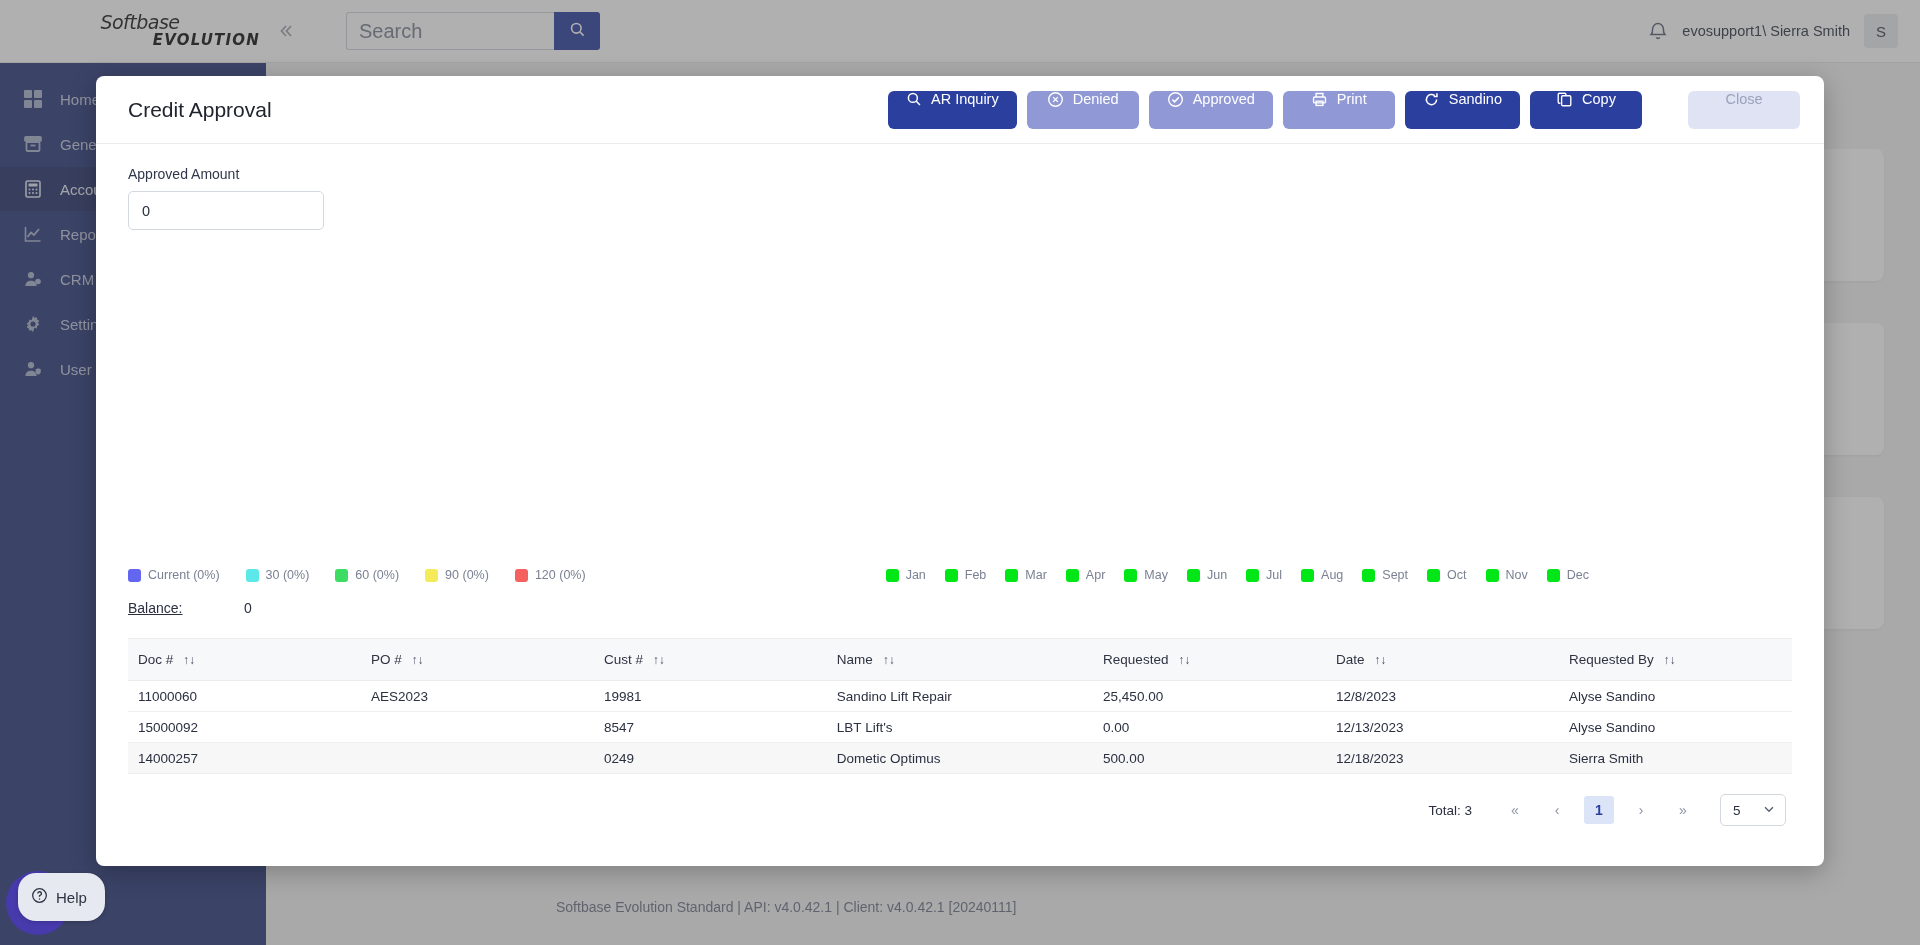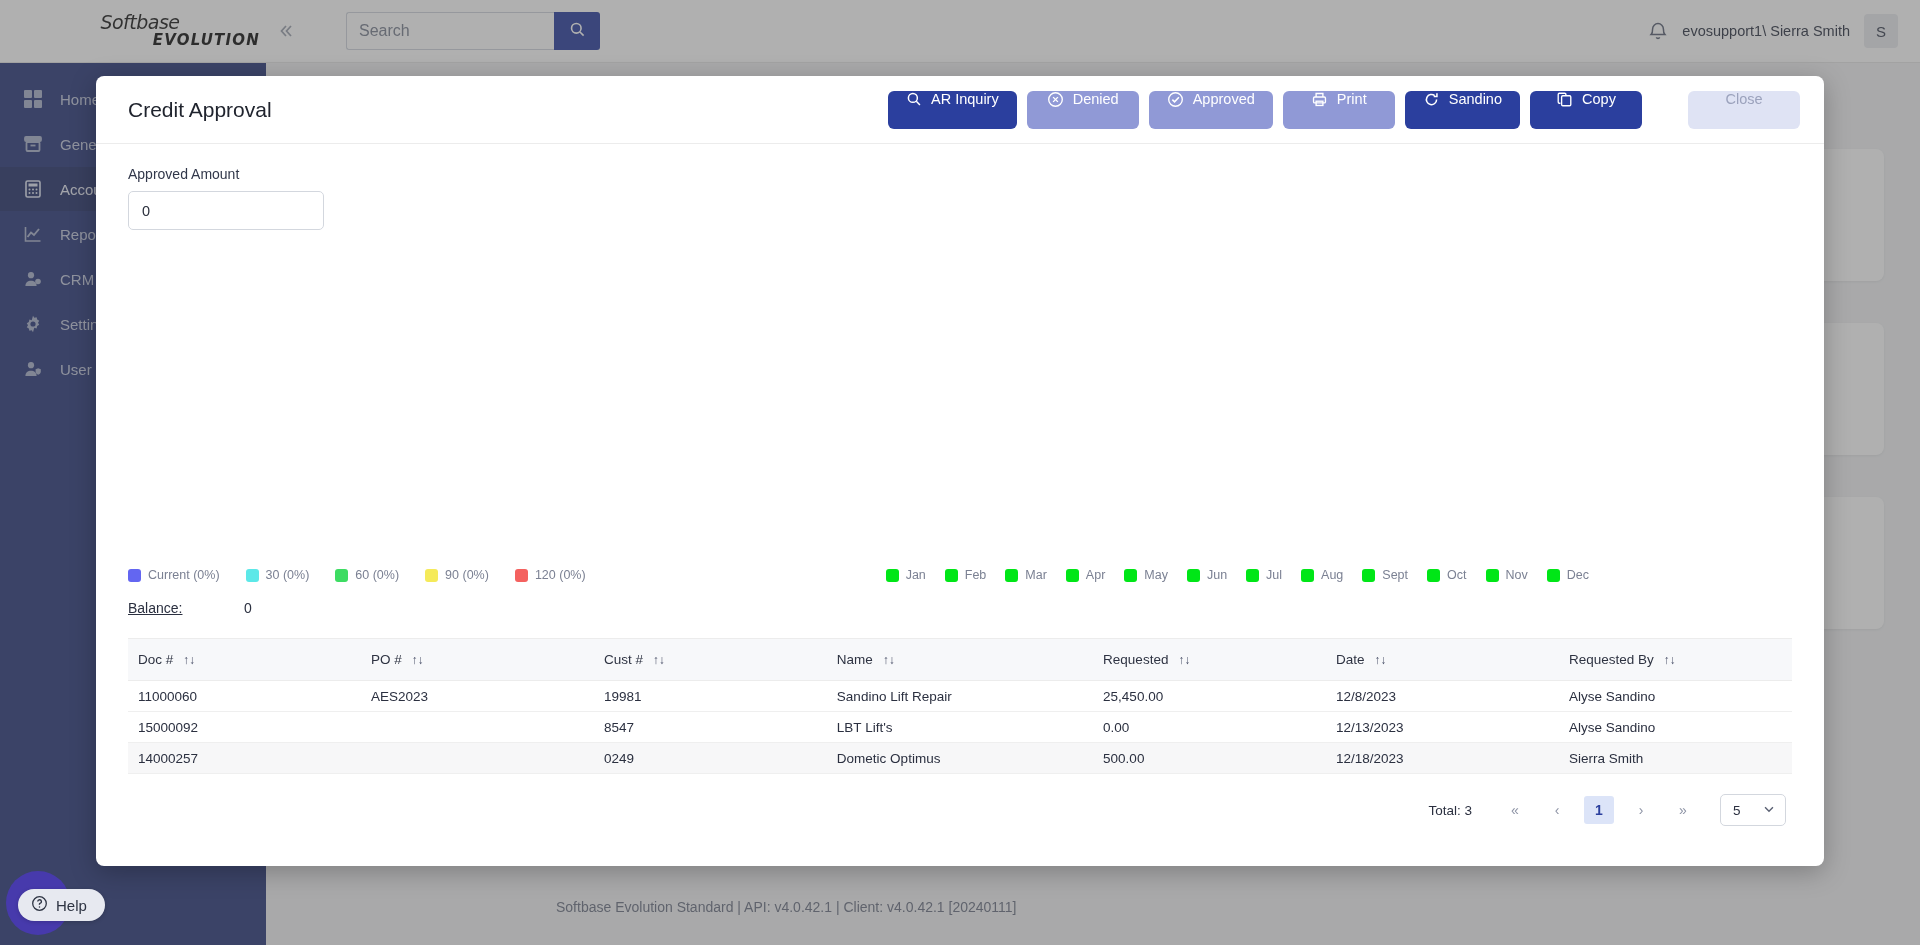--- a/index.html
+++ b/index.html
@@ -32,21 +32,21 @@
     letter-spacing: 1.2px; line-height: 1.15; align-self: flex-end;
     margin-right: 6px; font-family: "DejaVu Sans", sans-serif;
   }
   .collapse-btn {
     width: 40px; height: 63px; display: flex; align-items: center;
     justify-content: center; color: #9aa0ad; font-size: 22px; cursor: pointer;
   }
   .searchwrap { margin-left: 40px; display: flex; height: 38px; }
   .search-input {
     width: 208px; height: 38px; border: 1px solid #cfd4dc; border-right: none;
-    border-radius: 3px 0 0 3px; padding: 0 12px; font-size: 16px;
+    border-radius: 3px 0 0 3px; padding: 0 12px; font-size: 20px;
     color: #3c4250; background: #fff; outline: none;
     font-family: "Liberation Sans", sans-serif;
   }
   .search-input::placeholder { color: #7a8191; }
   .search-btn {
     width: 46px; height: 38px; background: #2b3f9e; border: none;
     border-radius: 0 3px 3px 0; display: flex; align-items: center;
     justify-content: center; cursor: pointer;
   }
   .topbar-right {
@@ -83,21 +83,21 @@
   }
   .bg-card.c1 { top: 86px; }
   .bg-card.c2 { top: 260px; }
   .bg-card.c3 { top: 434px; }
 
   .footer-note {
     position: absolute; left: 290px; bottom: 30px; font-size: 14px; color: #6e7485;
   }
 
   .help-pill {
-    position: absolute; left: 18px; bottom: 24px; height: 32px;
+    position: absolute; left: 18px; bottom: 24px; height: 48px;
     background: #e7e9f0; border-radius: 18px; display: flex; align-items: center;
     gap: 8px; padding: 0 18px 0 13px; font-size: 15px; color: #2d3342;
     cursor: pointer; box-shadow: 0 1px 4px rgba(0,0,0,.18); z-index: 60;
   }
   .help-glow {
     position: absolute; left: 6px; bottom: 10px; width: 64px; height: 64px;
     border-radius: 50%; background: #4a38b8; opacity: .85; z-index: 59;
   }
 
   

